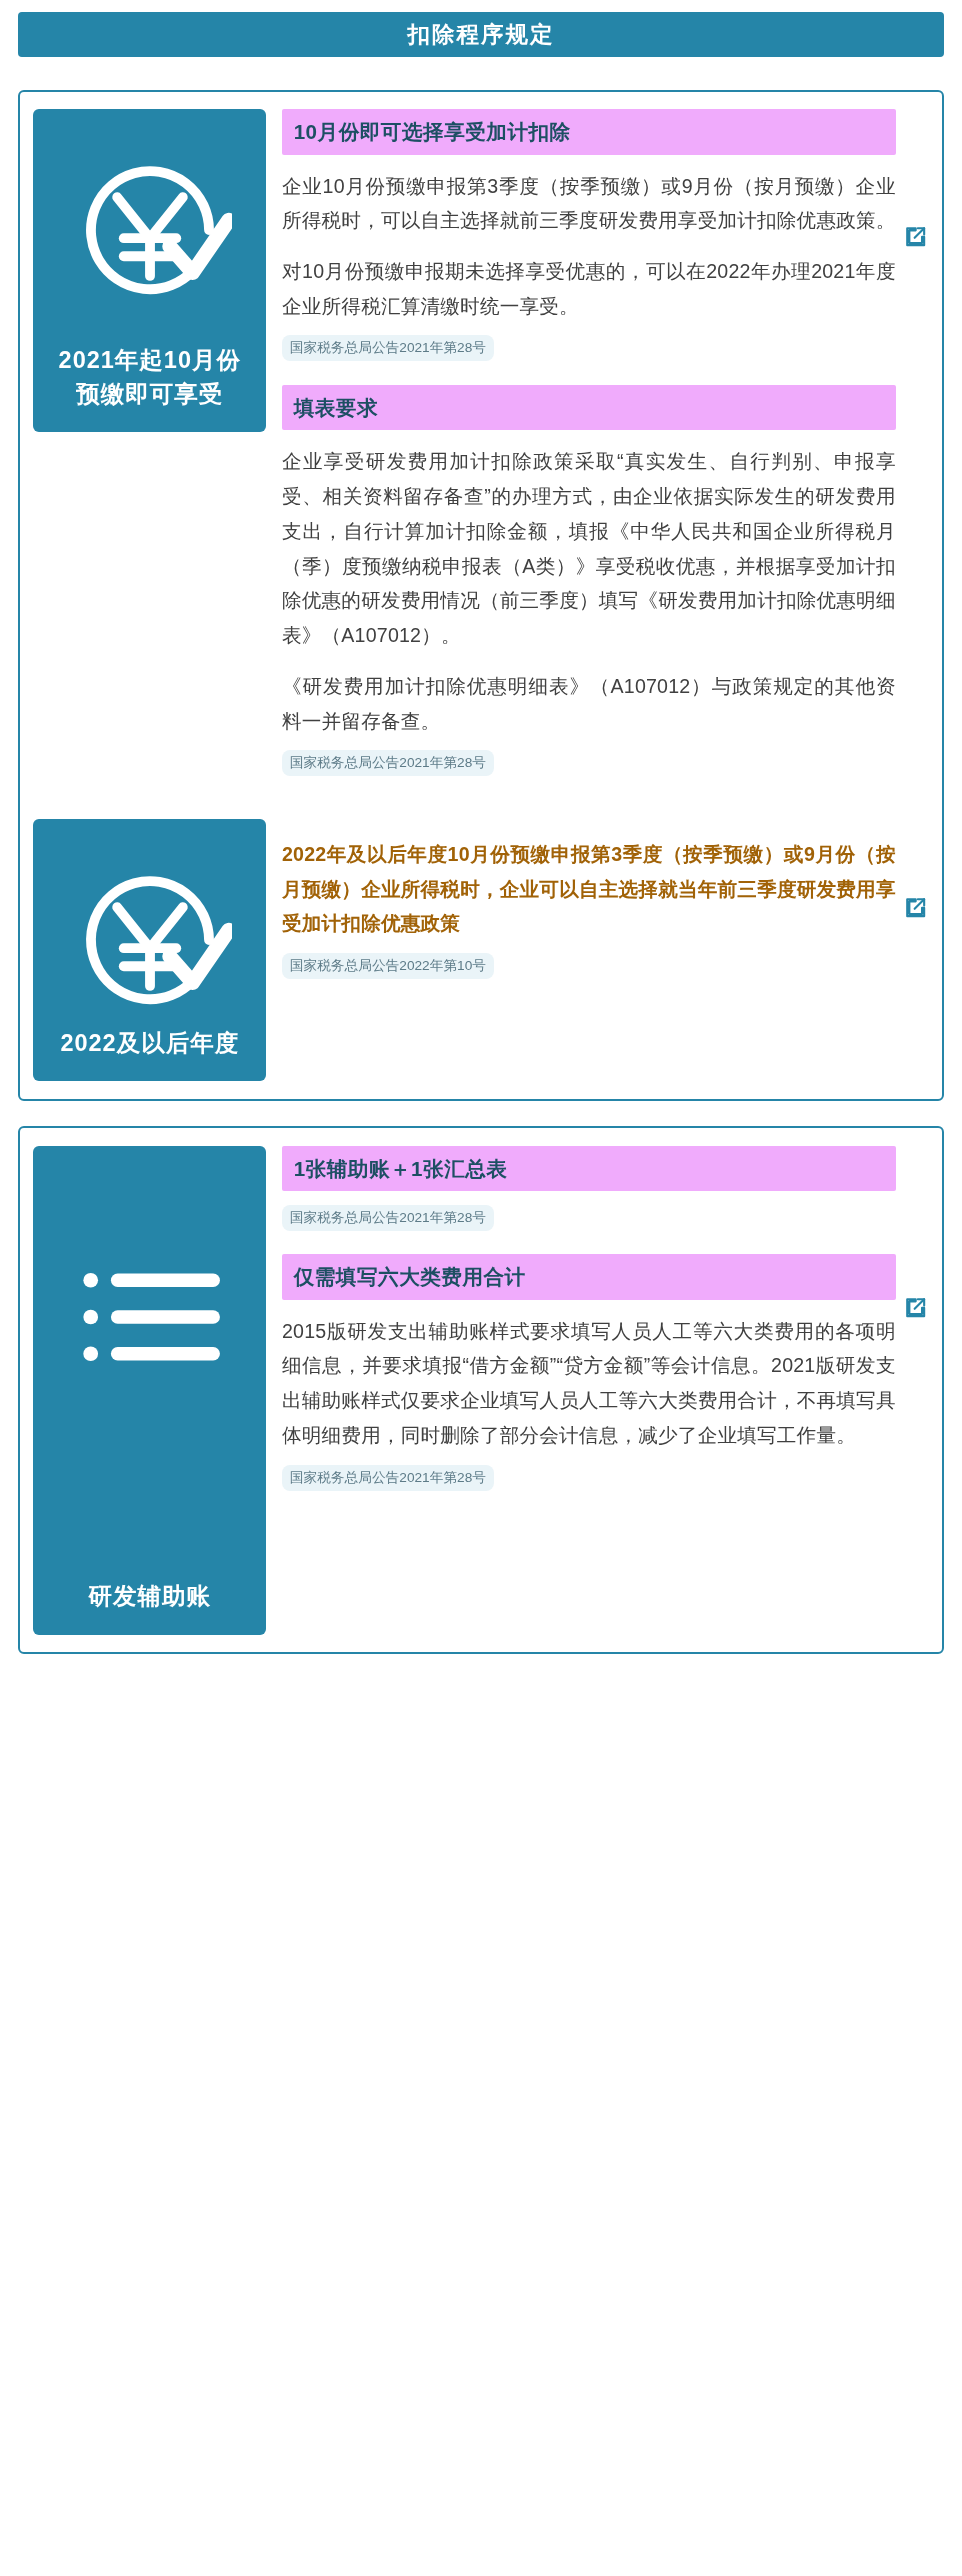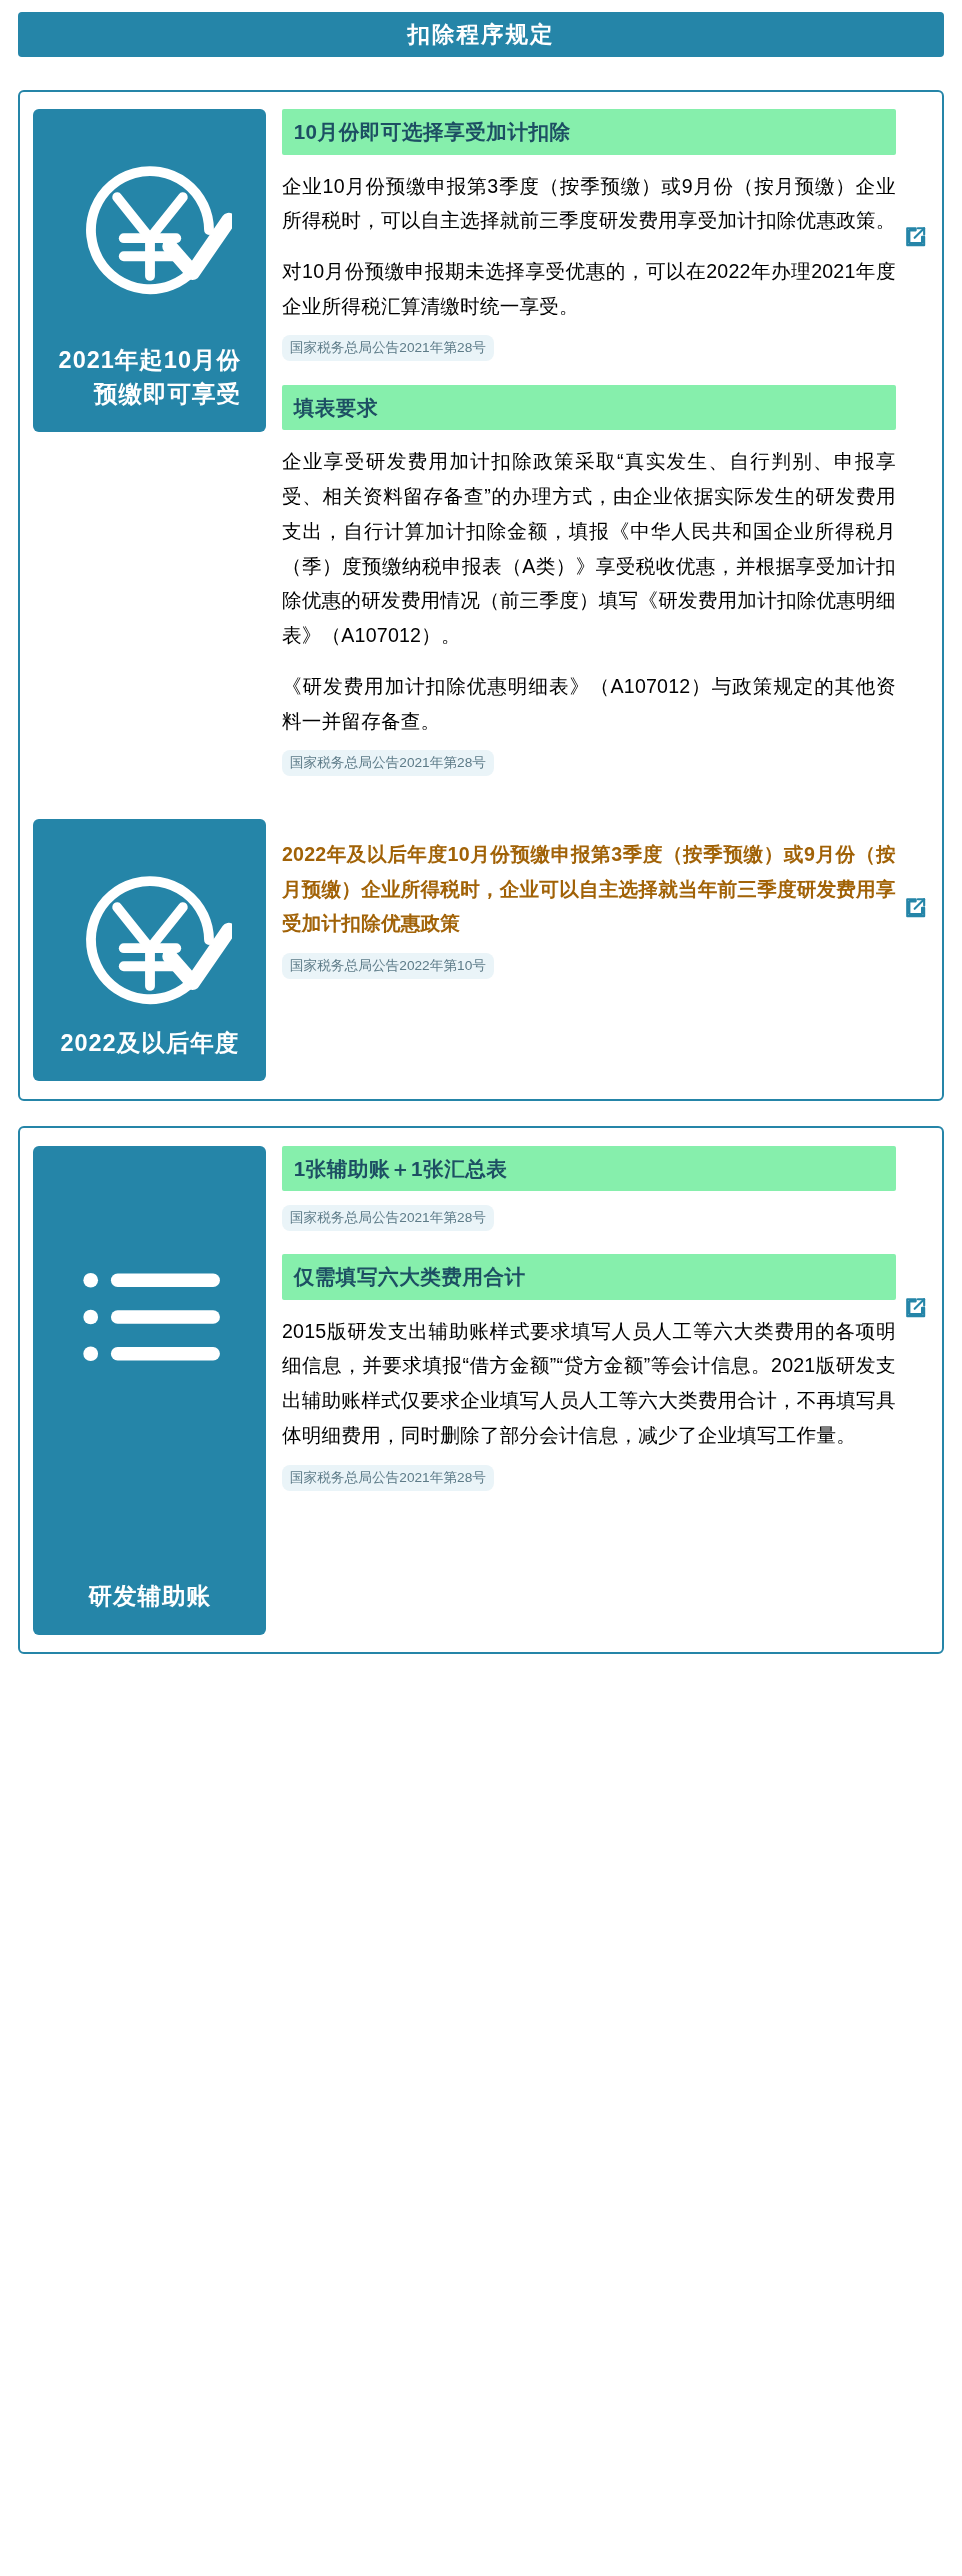--- a/index.html
+++ b/index.html
@@ -86,33 +86,33 @@
 
   
   .content {
     flex: 1 1 auto;
     min-width: 0;
     position: relative;
     padding-right: 33px;
   }
 
   .sec-head {
-    background: #86efac;
+    background: #f0abfc;
     color: #1d4f63;
     font-size: 20.6px;
     font-weight: bold;
     padding: 8.8px 11.7px;
     border-radius: 2px;
     margin-bottom: 13.7px;
     letter-spacing: 0.5px;
   }
   .para {
     font-size: 19.6px;
     line-height: 1.78;
-    color: #000000;
+    color: #404040;
     margin: 0 0 15.7px 0;
     text-align: justify;
     letter-spacing: 0.2px;
   }
   .para.bold { font-weight: bold; color: #a16207; }
   .para:last-of-type { margin-bottom: 11.7px; }
 
   .source {
     display: inline-block;
     background: #eaf4f8;
@@ -151,21 +151,21 @@
         <div class="yen-icon">
           <svg viewBox="0 0 100 100" fill="none" stroke="#ffffff" stroke-width="6" stroke-linecap="round" stroke-linejoin="round">
             <path d="M86 50a36 36 0 1 0-10 25"></path>
             <path d="M30 30 L50 55 L70 30"></path>
             <path d="M50 55 L50 78"></path>
             <path d="M34 55 L66 55"></path>
             <path d="M34 66 L66 66"></path>
             <path d="M62 60 L76 76 L98 44" stroke-width="9"></path>
           </svg>
         </div>
-        <div class="tile-label" style="white-space:pre-line;text-align:right;">2021年起10月份
+        <div class="tile-label" style="white-space:pre-line;">2021年起10月份
 预缴即可享受</div>
       </div>
 
       <div class="content">
         <div class="ext" style="top:115px;">
           <svg viewBox="0 0 24 24" fill="none" stroke="#2585a8" stroke-width="2" stroke-linecap="round" stroke-linejoin="round">
             <path d="M4 4h8v2H6v12h12v-6h2v8H4z"></path>
             <path d="M14 4h6v6"></path>
               <path d="M20 4l-9 9"></path>
           </svg>

